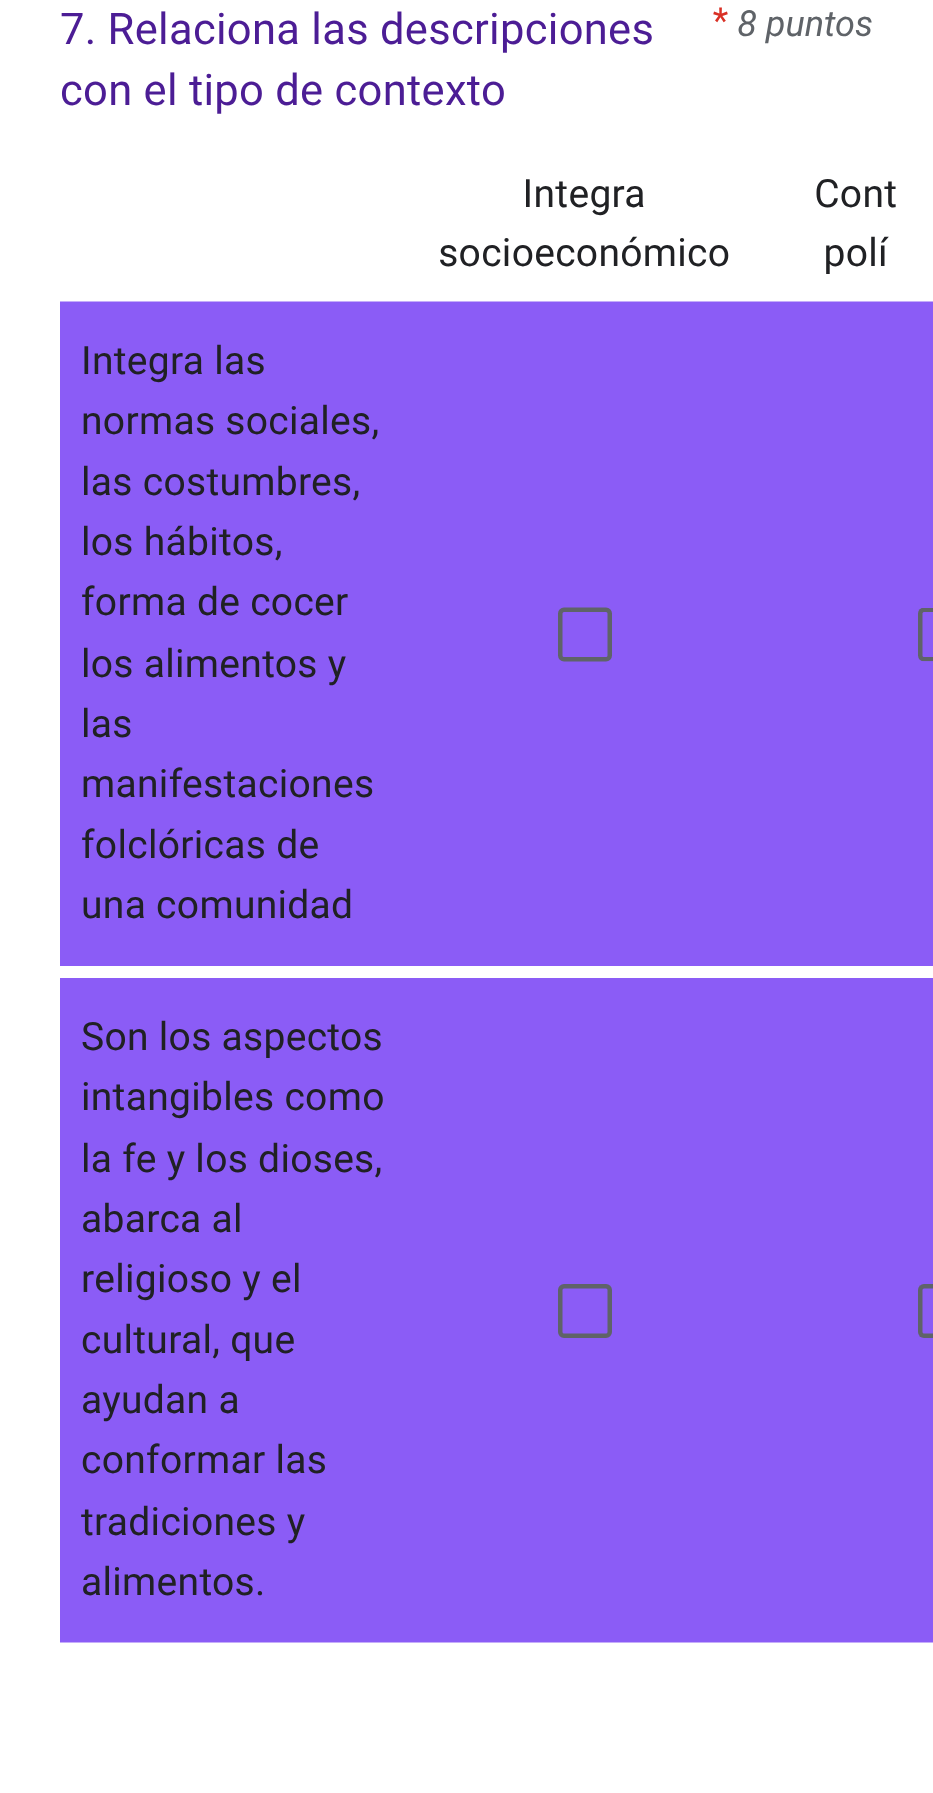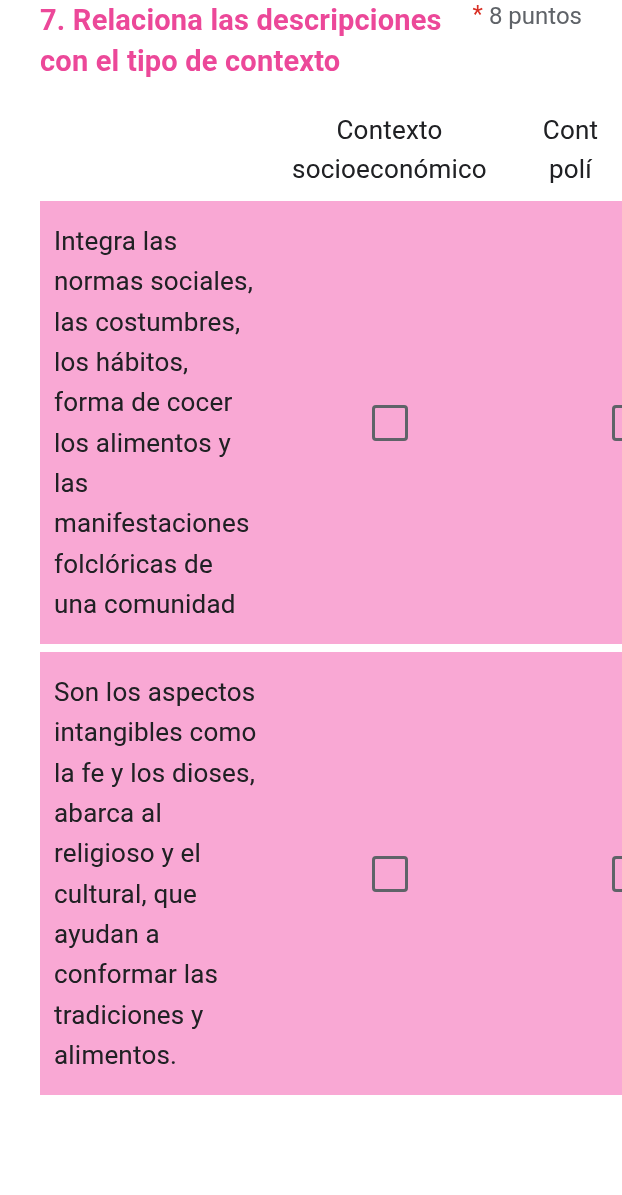--- a/index.html
+++ b/index.html
@@ -15,22 +15,22 @@
       overflow-x: hidden;
     }
     .question-header {
       display: flex;
       justify-content: space-between;
       align-items: flex-start;
       padding: 0 40px 30px 40px;
     }
     .question-title {
       font-size: 29px;
-      font-weight: 700;
-      color: #ec4899;
+      font-weight: 400;
+      color: #4c1d95;
       line-height: 1.4;
       flex: 1;
       padding-right: 20px;
       letter-spacing: 0.2px;
     }
     .points-wrap {
       display: flex;
       align-items: flex-start;
       gap: 6px;
       flex-shrink: 0;
@@ -38,20 +38,21 @@
     }
     .required-star {
       color: #d93025;
       font-size: 24px;
       line-height: 1;
     }
     .points-text {
       font-size: 24px;
       color: #5f6368;
       line-height: 1.2;
+      font-style: italic;
     }
     .grid-container {
       padding-left: 40px;
     }
     .grid-header {
       display: flex;
       padding-bottom: 12px;
     }
     .grid-header-spacer {
       width: 232px;
@@ -73,21 +74,21 @@
       font-size: 26px;
       color: #202124;
       line-height: 1.5;
       padding-left: 12px;
       letter-spacing: 0.2px;
       overflow: hidden;
       white-space: pre-line;
     }
     .grid-row {
       display: flex;
-      background: #f9a8d4;
+      background: #8b5cf6;
       margin-bottom: 8px;
       align-items: center;
       min-height: 100px;
     }
     .grid-row-label {
       width: 232px;
       flex-shrink: 0;
       padding: 20px 14px 20px 14px;
       font-size: 26px;
       color: #202124;
@@ -138,21 +139,21 @@
   <div class="question-title">7. Relaciona las descripciones con el tipo de contexto</div>
   <div class="points-wrap">
     <span class="required-star">*</span>
     <span class="points-text">8 puntos</span>
   </div>
 </div>
 
 <div class="grid-container">
   <div class="grid-header">
     <div class="grid-header-spacer"></div>
-    <div class="grid-header-col">Contexto socioeconómico</div>
+    <div class="grid-header-col">Integra socioeconómico</div>
     <div class="grid-header-col-partial">Cont
 polí</div>
   </div>
 
   <div class="grid-row">
     <div class="grid-row-label">Integra las normas sociales, las costumbres, los hábitos, forma de cocer los alimentos y las manifestaciones folclóricas de una comunidad</div>
     <div class="grid-row-cell">
       <div class="checkbox"></div>
     </div>
     <div class="grid-row-cell-partial">

